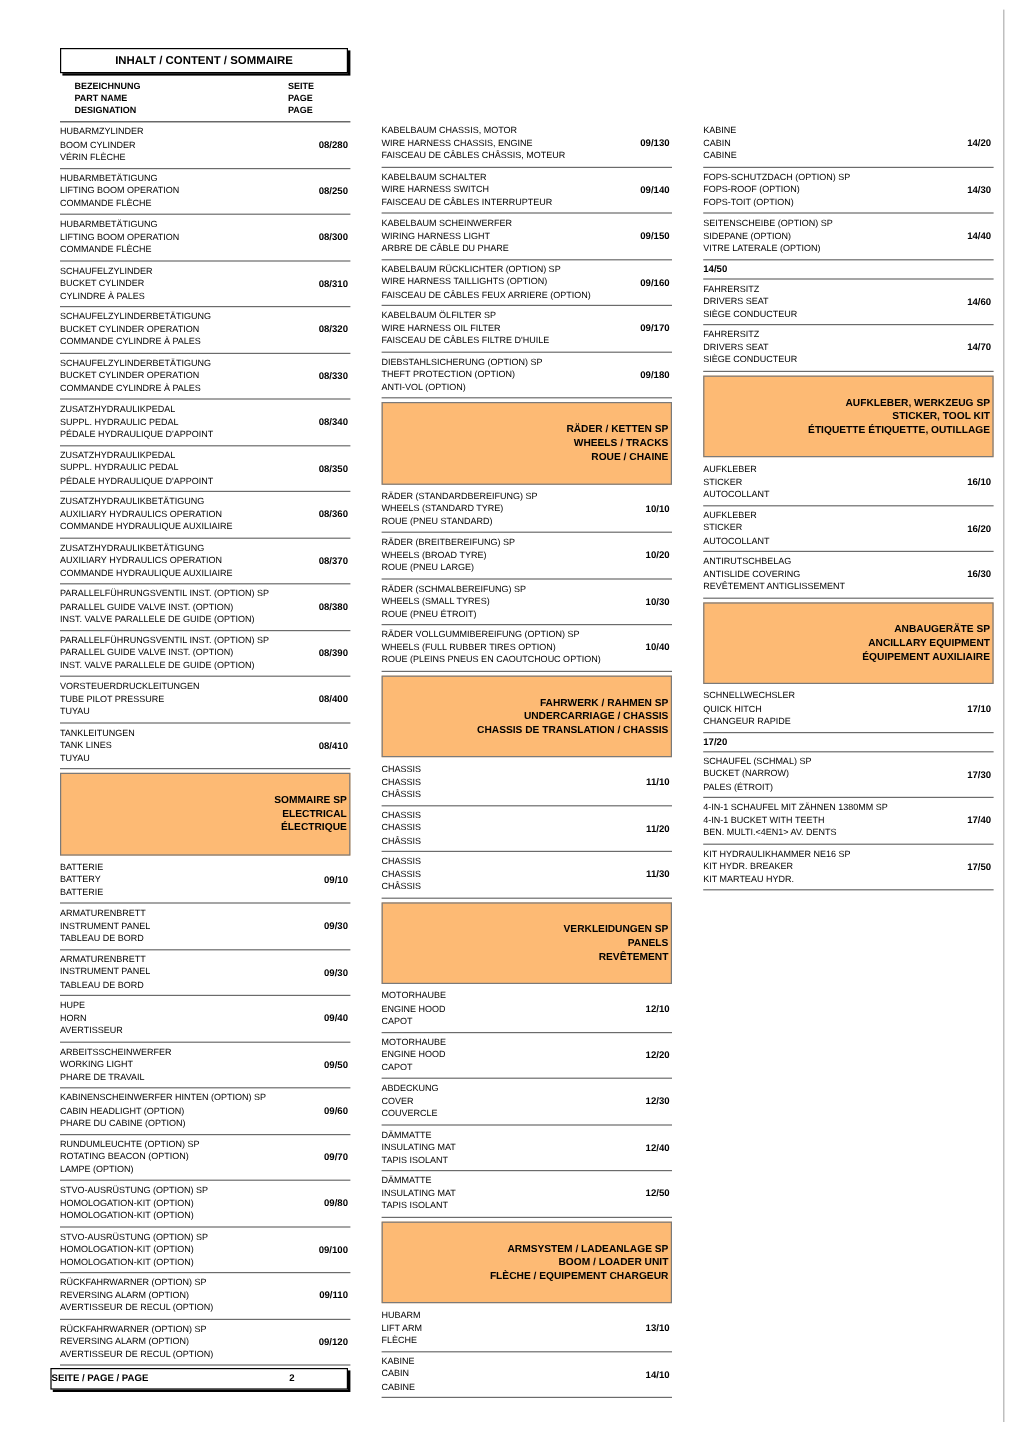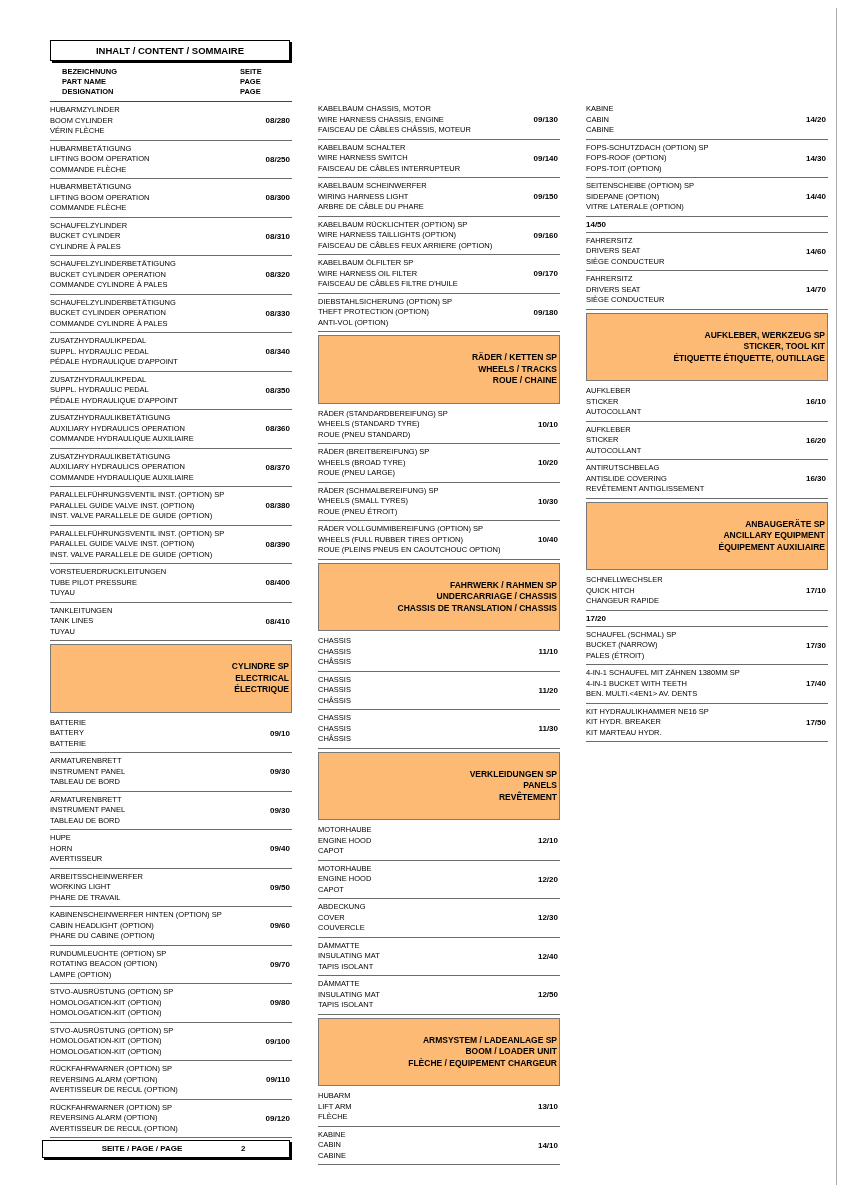--- a/index.html
+++ b/index.html
@@ -74,21 +74,21 @@
     border: 1px solid #000;
     box-shadow: 2px 2px 0 #000;
     display: flex;
     align-items: center;
     font-weight: bold;
     font-size: 8px;
     line-height: 10px;
     padding: 3px 0;
     background: #fff;
   }
-  .footer-label { flex: 1; text-align: center; }
+  .footer-label { flex: 1; }
   .footer-page { width: 48px; text-align: left; }
 
   .edge-line {
     position: absolute;
     right: 5px; top: 8px; bottom: 6px;
     width: 1px;
     background: #b0b0b0;
   }
 </style>
 </head>
@@ -217,21 +217,21 @@
         </div>
         <div class="entry">
           <div class="entry-lines">
             <div>TANKLEITUNGEN</div>
             <div>TANK LINES</div>
             <div>TUYAU</div>
           </div>
           <div class="entry-page">08/410</div>
         </div>
         <div class="section-header">
-          <div>CYLINDRE SP</div>
+          <div>SOMMAIRE SP</div>
           <div>ELECTRICAL</div>
           <div>ÉLECTRIQUE</div>
         </div>
         <div class="entry">
           <div class="entry-lines">
             <div>BATTERIE</div>
             <div>BATTERY</div>
             <div>BATTERIE</div>
           </div>
           <div class="entry-page">09/10</div>

